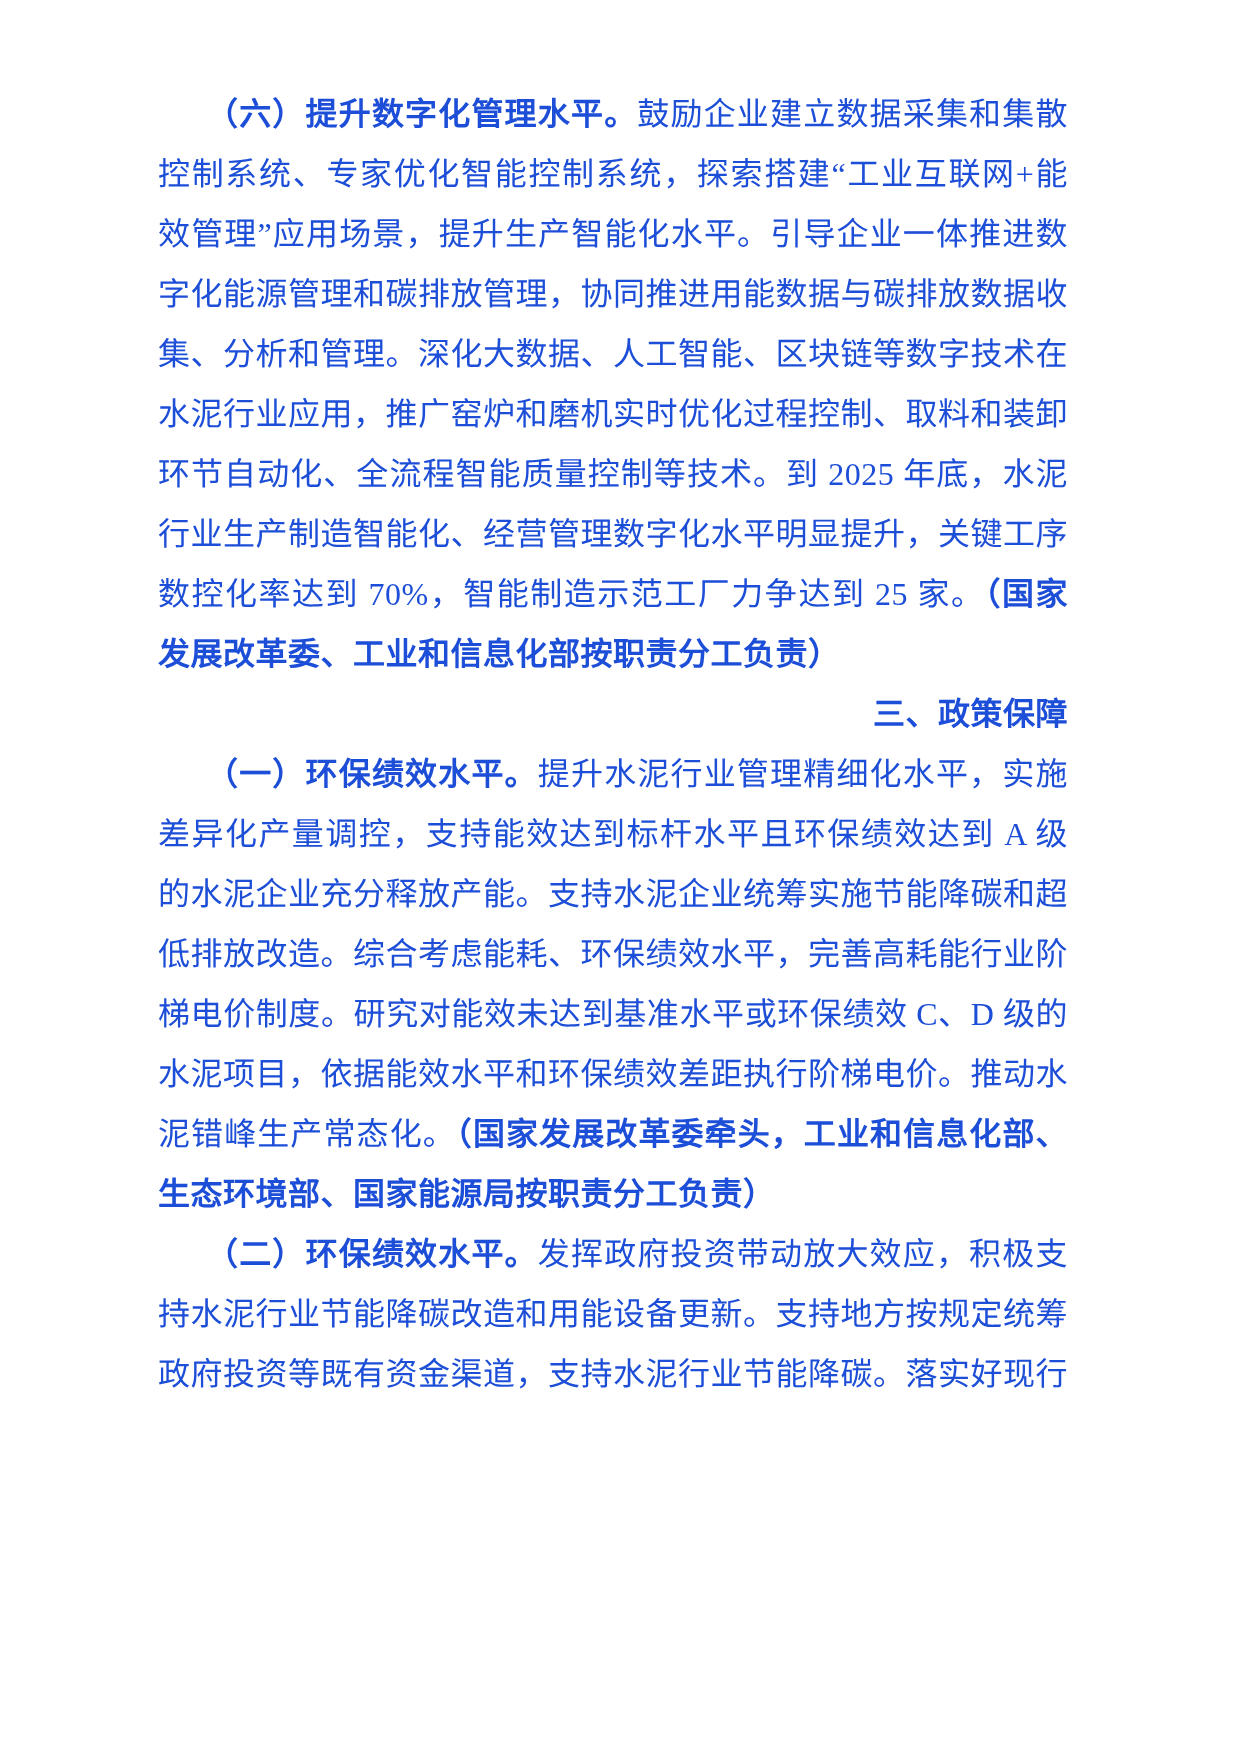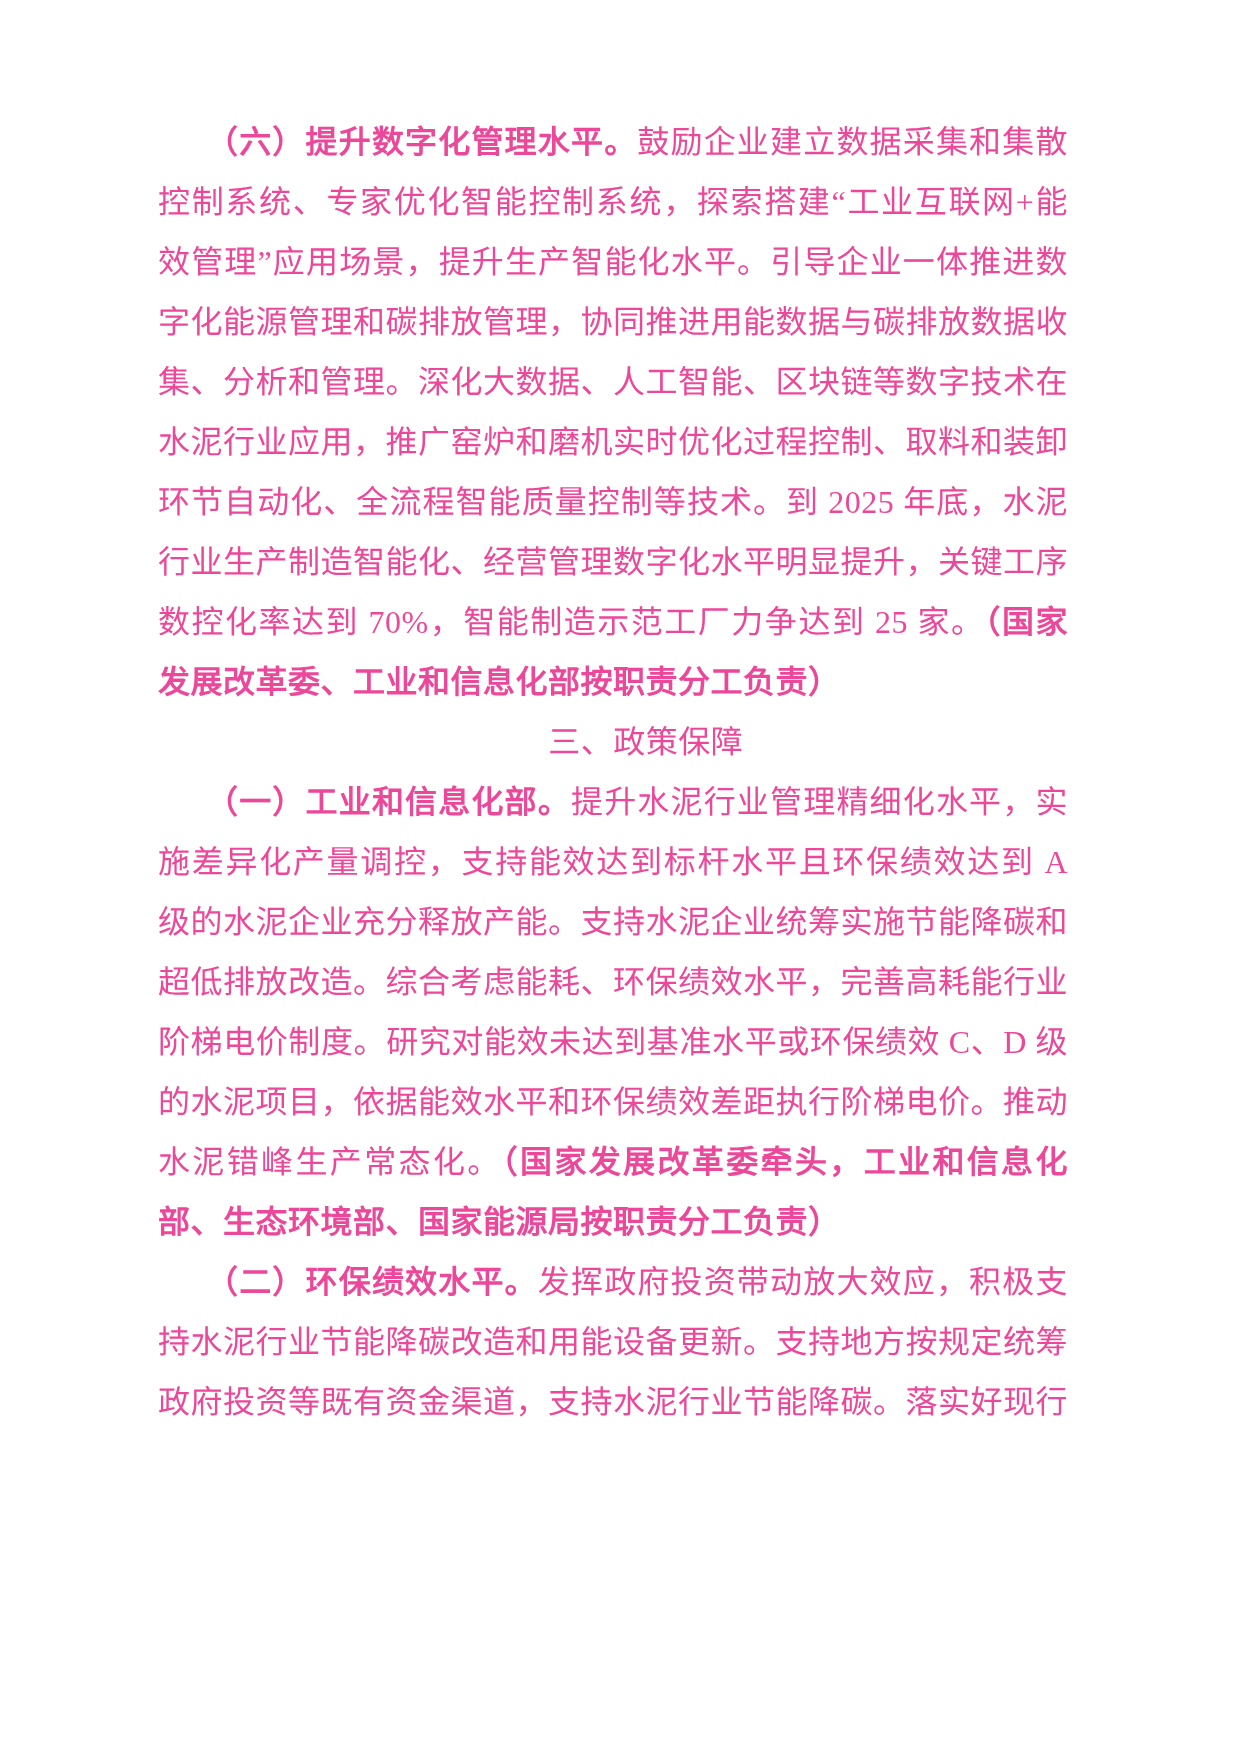--- a/index.html
+++ b/index.html
@@ -13,23 +13,23 @@
     position: relative;
     overflow: hidden;
   }
   .page {
     box-sizing: border-box;
     position: absolute;
     left: 0;
     top: 0;
     width: 1241px;
     height: 1370px;
-    padding: 112px 173px 0 158px;
+    padding: 84px 173px 0 158px;
     background: #ffffff;
-    color: #ec4899;
+    color: #1d4ed8;
     font-family: "Liberation Serif", "DejaVu Serif", serif;
     font-size: 32px;
     line-height: 60px;
     text-align: justify;
     text-justify: inter-character;
     letter-spacing: 0.5px;
   }
   .para {
     margin: 0;
     text-indent: 1.5em;
@@ -39,27 +39,27 @@
     font-family: "Liberation Sans", "DejaVu Sans", sans-serif;
   }
   .tail {
     font-weight: 700;
     font-family: "Liberation Sans", "DejaVu Sans", sans-serif;
   }
   .heading {
     margin: 0;
     font-size: 32px;
     line-height: 60px;
-    font-weight: 400;
+    font-weight: 700;
     font-family: "Liberation Sans", "DejaVu Sans", sans-serif;
     text-indent: 2.05em;
-    text-align: center;
+    text-align: right;
   }
 </style>
 </head>
 <body>
 
 <div class="page">
   <p class="para"><span class="lead">（六）提升数字化管理水平。</span><span>鼓励企业建立数据采集和集散控制系统、专家优化智能控制系统，探索搭建“工业互联网+能效管理”应用场景，提升生产智能化水平。引导企业一体推进数字化能源管理和碳排放管理，协同推进用能数据与碳排放数据收集、分析和管理。深化大数据、人工智能、区块链等数字技术在水泥行业应用，推广窑炉和磨机实时优化过程控制、取料和装卸环节自动化、全流程智能质量控制等技术。到 2025 年底，水泥行业生产制造智能化、经营管理数字化水平明显提升，关键工序数控化率达到 70%，智能制造示范工厂力争达到 25 家。</span><span class="tail">（国家发展改革委、工业和信息化部按职责分工负责）</span></p>
   <h2 class="heading">三、政策保障</h2>
-  <p class="para"><span class="lead">（一）工业和信息化部。</span><span>提升水泥行业管理精细化水平，实施差异化产量调控，支持能效达到标杆水平且环保绩效达到 A 级的水泥企业充分释放产能。支持水泥企业统筹实施节能降碳和超低排放改造。综合考虑能耗、环保绩效水平，完善高耗能行业阶梯电价制度。研究对能效未达到基准水平或环保绩效 C、D 级的水泥项目，依据能效水平和环保绩效差距执行阶梯电价。推动水泥错峰生产常态化。</span><span class="tail">（国家发展改革委牵头，工业和信息化部、生态环境部、国家能源局按职责分工负责）</span></p>
+  <p class="para"><span class="lead">（一）环保绩效水平。</span><span>提升水泥行业管理精细化水平，实施差异化产量调控，支持能效达到标杆水平且环保绩效达到 A 级的水泥企业充分释放产能。支持水泥企业统筹实施节能降碳和超低排放改造。综合考虑能耗、环保绩效水平，完善高耗能行业阶梯电价制度。研究对能效未达到基准水平或环保绩效 C、D 级的水泥项目，依据能效水平和环保绩效差距执行阶梯电价。推动水泥错峰生产常态化。</span><span class="tail">（国家发展改革委牵头，工业和信息化部、生态环境部、国家能源局按职责分工负责）</span></p>
   <p class="para"><span class="lead">（二）环保绩效水平。</span><span>发挥政府投资带动放大效应，积极支持水泥行业节能降碳改造和用能设备更新。支持地方按规定统筹政府投资等既有资金渠道，支持水泥行业节能降碳。落实好现行</span></p>
 </div>
 
 </body></html>

